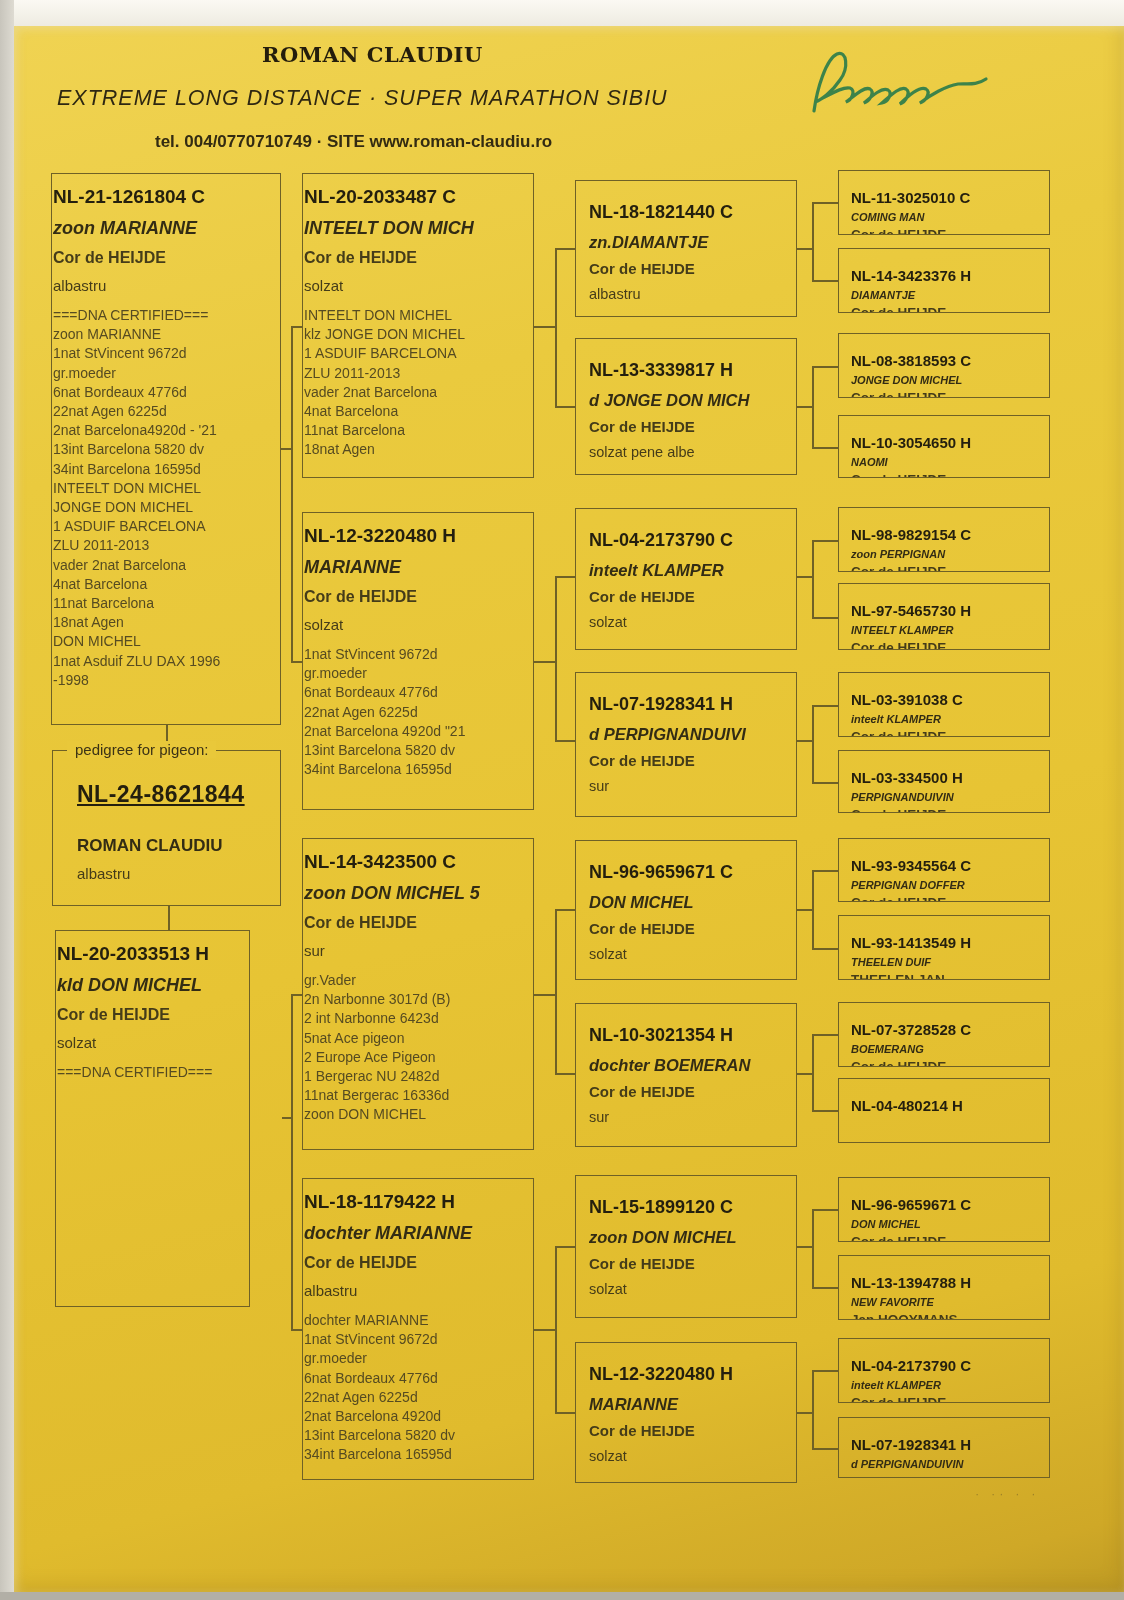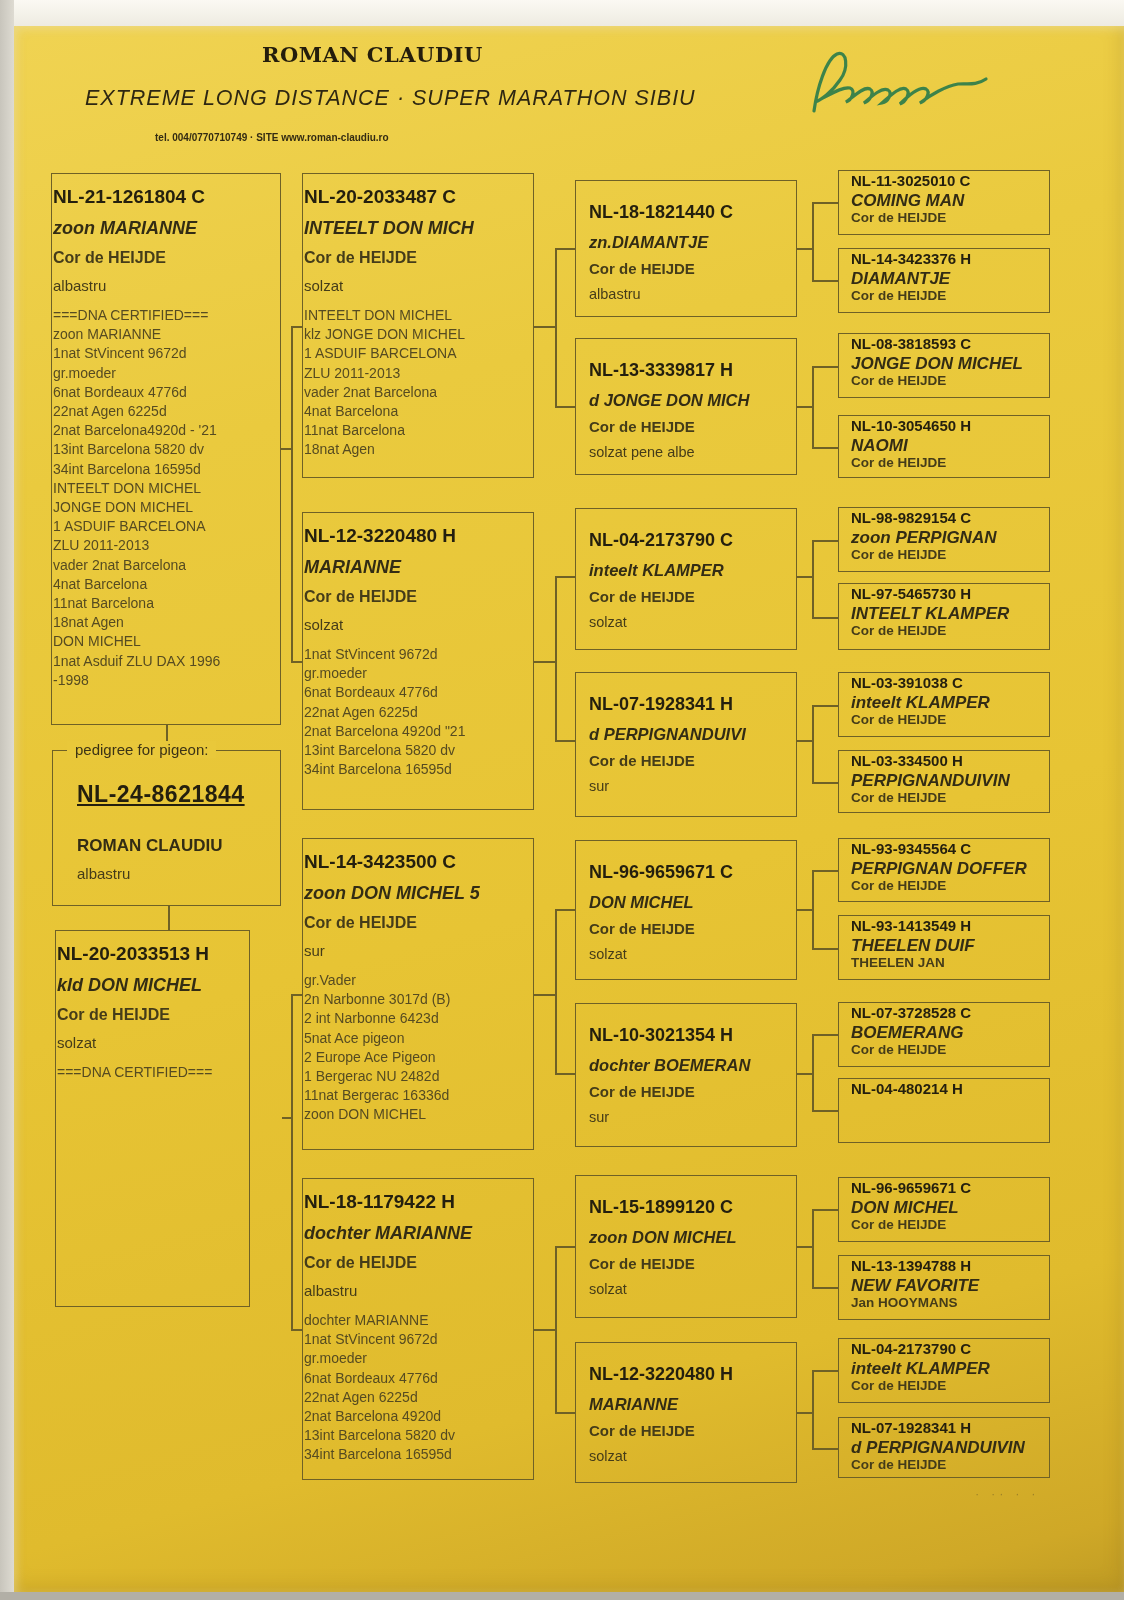--- a/index.html
+++ b/index.html
@@ -11,22 +11,22 @@
   }
   .edge-top{position:absolute;left:0;top:0;width:100%;height:26px;background:linear-gradient(#fbf9f3,#eeebe1);}
   .edge-left{position:absolute;left:0;top:0;width:14px;height:100%;background:linear-gradient(90deg,#c8c5bc,#dedbd2);}
   .edge-bottom{position:absolute;left:0;top:1592px;width:100%;height:8px;background:#b2afa6;}
   .paper{
     position:absolute;left:14px;top:26px;width:1110px;height:1566px;
     background:linear-gradient(165deg,#f0d352 0%,#eaca3e 25%,#e7c434 55%,#e0bb2d 82%,#cfa827 96%,#c09c24 100%);
     box-shadow:inset 3px 3px 10px rgba(255,255,255,.30), inset -4px -6px 18px rgba(120,95,20,.18);
   }
   .hdr-title{position:absolute;left:262px;top:42px;font-family:"DejaVu Serif",serif;font-weight:bold;font-size:21px;letter-spacing:.5px;color:#241d0c;}
-  .hdr-sub{position:absolute;left:57px;top:86px;font-style:italic;font-size:21.5px;letter-spacing:1px;color:#2e2712;margin-left:28px;}
-  .hdr-contact{position:absolute;left:155px;top:132px;font-weight:bold;font-size:10px;color:#332b12;}
+  .hdr-sub{position:absolute;left:57px;top:86px;font-style:italic;font-size:21.5px;letter-spacing:1px;color:#2e2712;}
+  .hdr-contact{position:absolute;left:155px;top:132px;font-weight:bold;font-size:17px;color:#332b12;}
   .signature{position:absolute;left:800px;top:45px;}
 
   .box{position:absolute;border:1px solid #6f6126;box-sizing:border-box;padding:10px 1px;overflow:hidden;background:transparent;}
   .ring{font-weight:bold;color:#241f0e;white-space:nowrap;}
   .name{font-weight:bold;font-style:italic;color:#332c14;white-space:nowrap;}
   .breeder{font-weight:bold;color:#453c19;white-space:nowrap;}
   .colorline{color:#453c19;white-space:nowrap;}
   .notes{color:#564b21;white-space:pre-line;}
 
   .g1 .ring,.g2 .ring{font-size:19px;line-height:26px;margin-bottom:6px;}
@@ -34,23 +34,23 @@
   .g1 .breeder,.g2 .breeder{font-size:16px;line-height:22px;margin-bottom:7px;}
   .g1 .colorline,.g2 .colorline{font-size:15px;line-height:20px;margin-bottom:10px;}
   .g1 .notes,.g2 .notes{font-size:14px;line-height:19.2px;}
 
   .g3{padding:19px 13px;}
   .g3 .ring{font-size:18px;line-height:24px;margin-bottom:7px;}
   .g3 .name{font-size:16.5px;line-height:22px;margin-bottom:6px;}
   .g3 .breeder{font-size:15px;line-height:20px;margin-bottom:6px;}
   .g3 .colorline{font-size:14.5px;line-height:19px;}
 
-  .g4{padding:0 12px;}
+  .g4{padding:17px 12px;}
   .g4 .ring{font-size:15px;line-height:19px;margin-bottom:2px;}
-  .g4 .name{font-size:17px;line-height:17px;}
+  .g4 .name{font-size:11px;line-height:17px;}
   .g4 .breeder{font-size:13.5px;line-height:17px;font-weight:bold;}
 
   .subject{position:absolute;border:1px solid #6f6126;box-sizing:border-box;}
   .subject .legend{position:absolute;top:-10px;left:14px;background:#e9c83a;padding:0 8px;font-size:15px;color:#3c3316;}
   .subject .s-ring{font-weight:bold;font-size:23px;letter-spacing:.5px;color:#241f0e;margin:30px 0 0 24px;text-decoration:underline;}
   .subject .s-owner{font-weight:bold;font-size:17px;color:#332c14;margin:28px 0 0 24px;}
   .subject .s-color{font-size:15px;color:#453c19;margin:9px 0 0 24px;}
 
   .hl{position:absolute;height:1.5px;background:#6f6126;}
   .vl{position:absolute;width:1.5px;background:#6f6126;}

